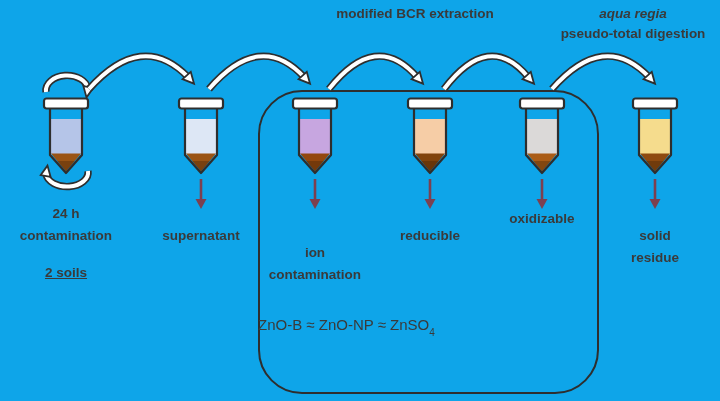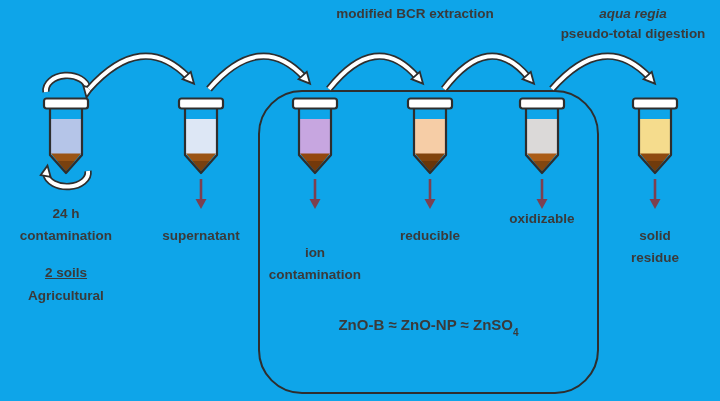--- a/index.html
+++ b/index.html
@@ -9,21 +9,21 @@
     overflow:hidden;
   }
   .abs{position:absolute;}
   
   .toplabel{font-size:13.5px;font-weight:bold;text-align:center;line-height:20px;z-index:4;}
   .italic{font-style:italic;}
   .steplabel{font-size:13.5px;font-weight:bold;text-align:center;line-height:22px;z-index:2;}
   .lbl-line:empty{display:none;}
   .soils{font-size:13.5px;font-weight:bold;text-align:center;line-height:23px;z-index:2;}
   .underline{text-decoration:underline;}
-  .formula{font-size:15px;font-weight:bold;text-align:center;z-index:2;}
+  .formula{font-size:15px;font-weight:normal;text-align:left;z-index:2;}
   .formula sub{font-size:10px;position:relative;top:2px;}
   
   .bigbox{
     left:258px;top:90px;width:341px;height:304px;box-sizing:border-box;
     border:2.3px solid var(--ink,#2e2e2e);border-radius:44px;z-index:1;background:transparent;
   }
   
   .tube{width:48px;height:78px;top:97px;z-index:2;}
   .cap{fill:#ffffff;stroke:var(--ink,#2e2e2e);stroke-width:2.2;}
   .tube-outline{fill:none;stroke:var(--ink,#2e2e2e);stroke-width:2.2;stroke-linejoin:round;}
@@ -203,16 +203,15 @@
     <div class="lbl-line">oxidizable</div>
 
   </div>
   <div class="abs steplabel" style="left:585px;top:225px;width:140px;">
     <div class="lbl-line">solid</div>
     <div class="lbl-line">residue</div>
   </div>
 
   <div class="abs soils" style="left:5px;top:261px;width:122px;">
     <div class="underline">2 soils</div>
-    <div>Agricultural</div>
   </div>
 
 </div>
 
 </body></html>

